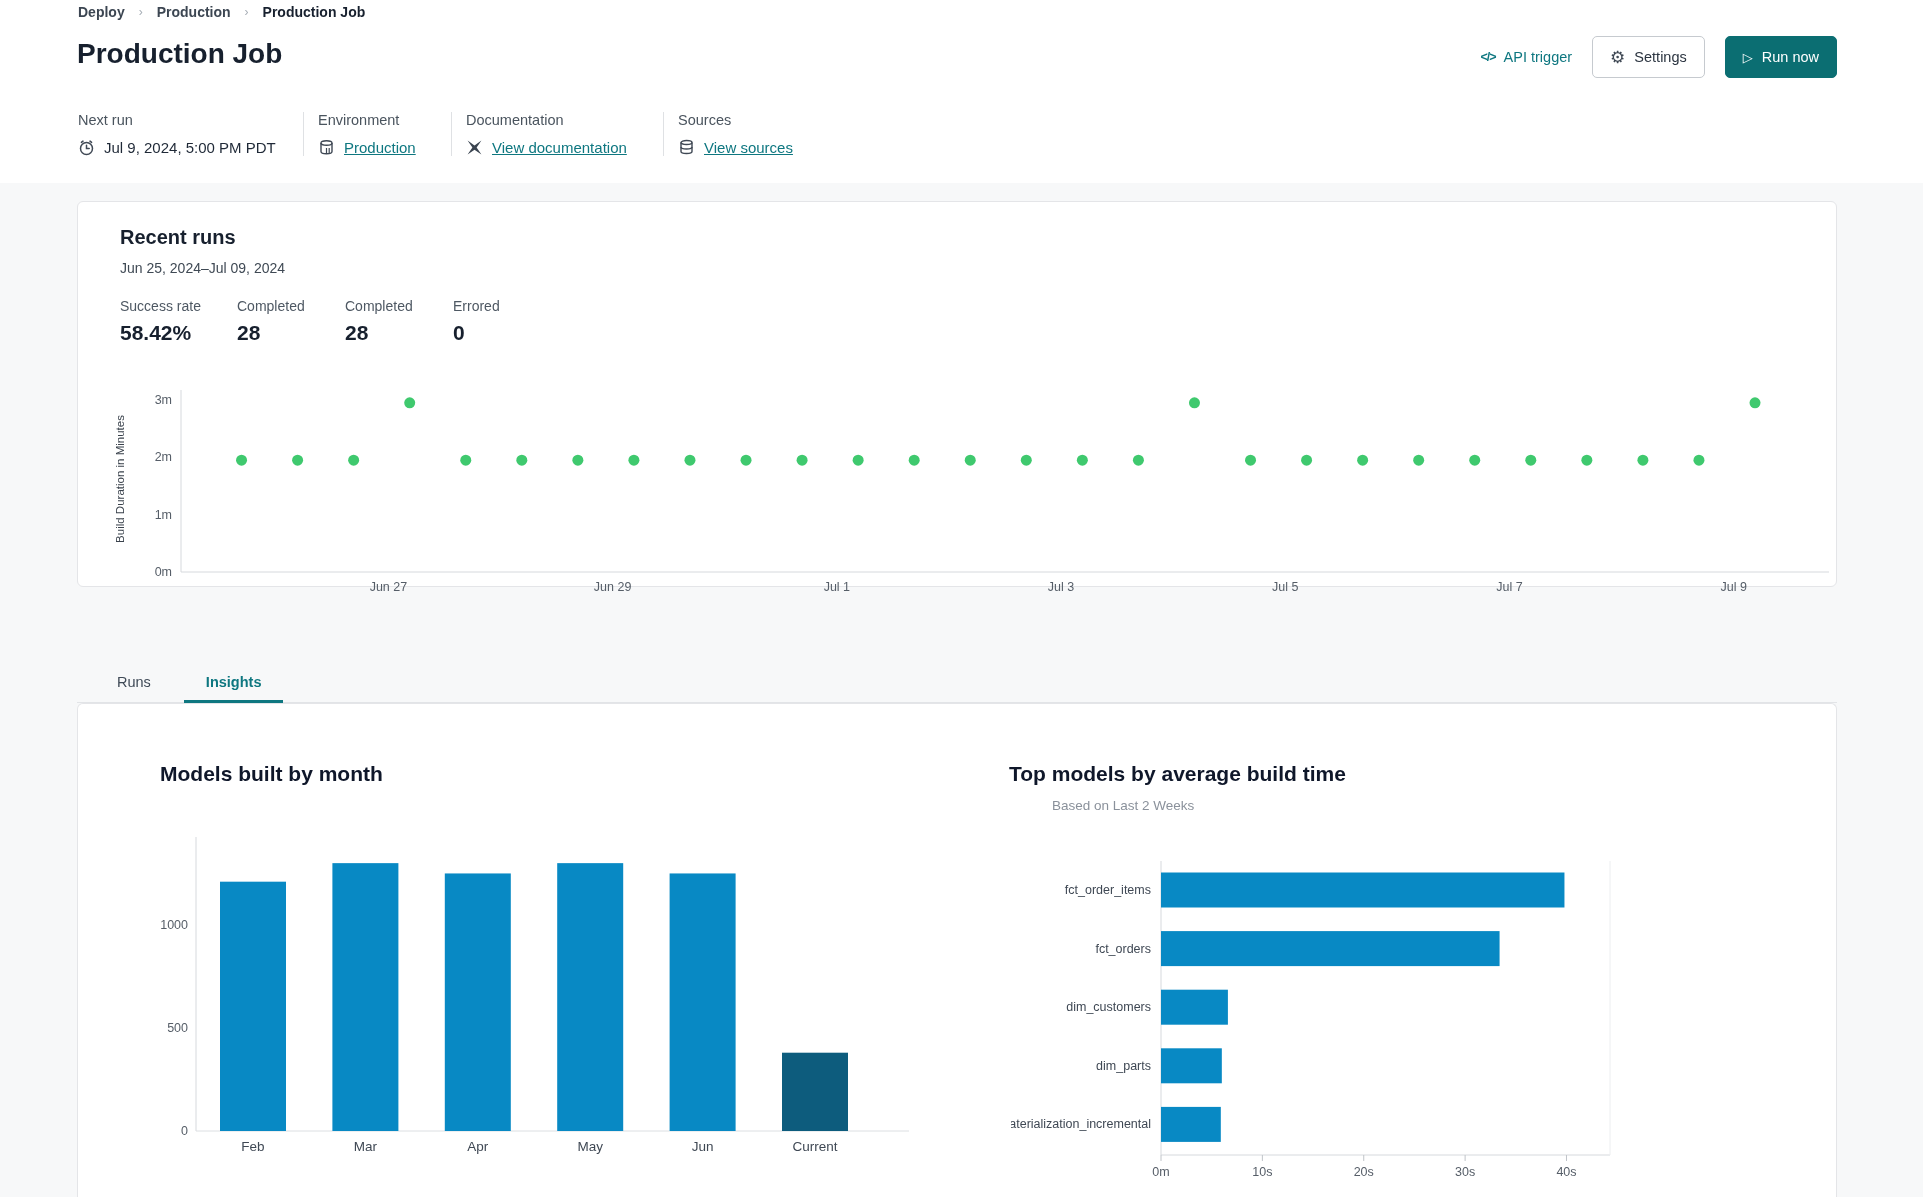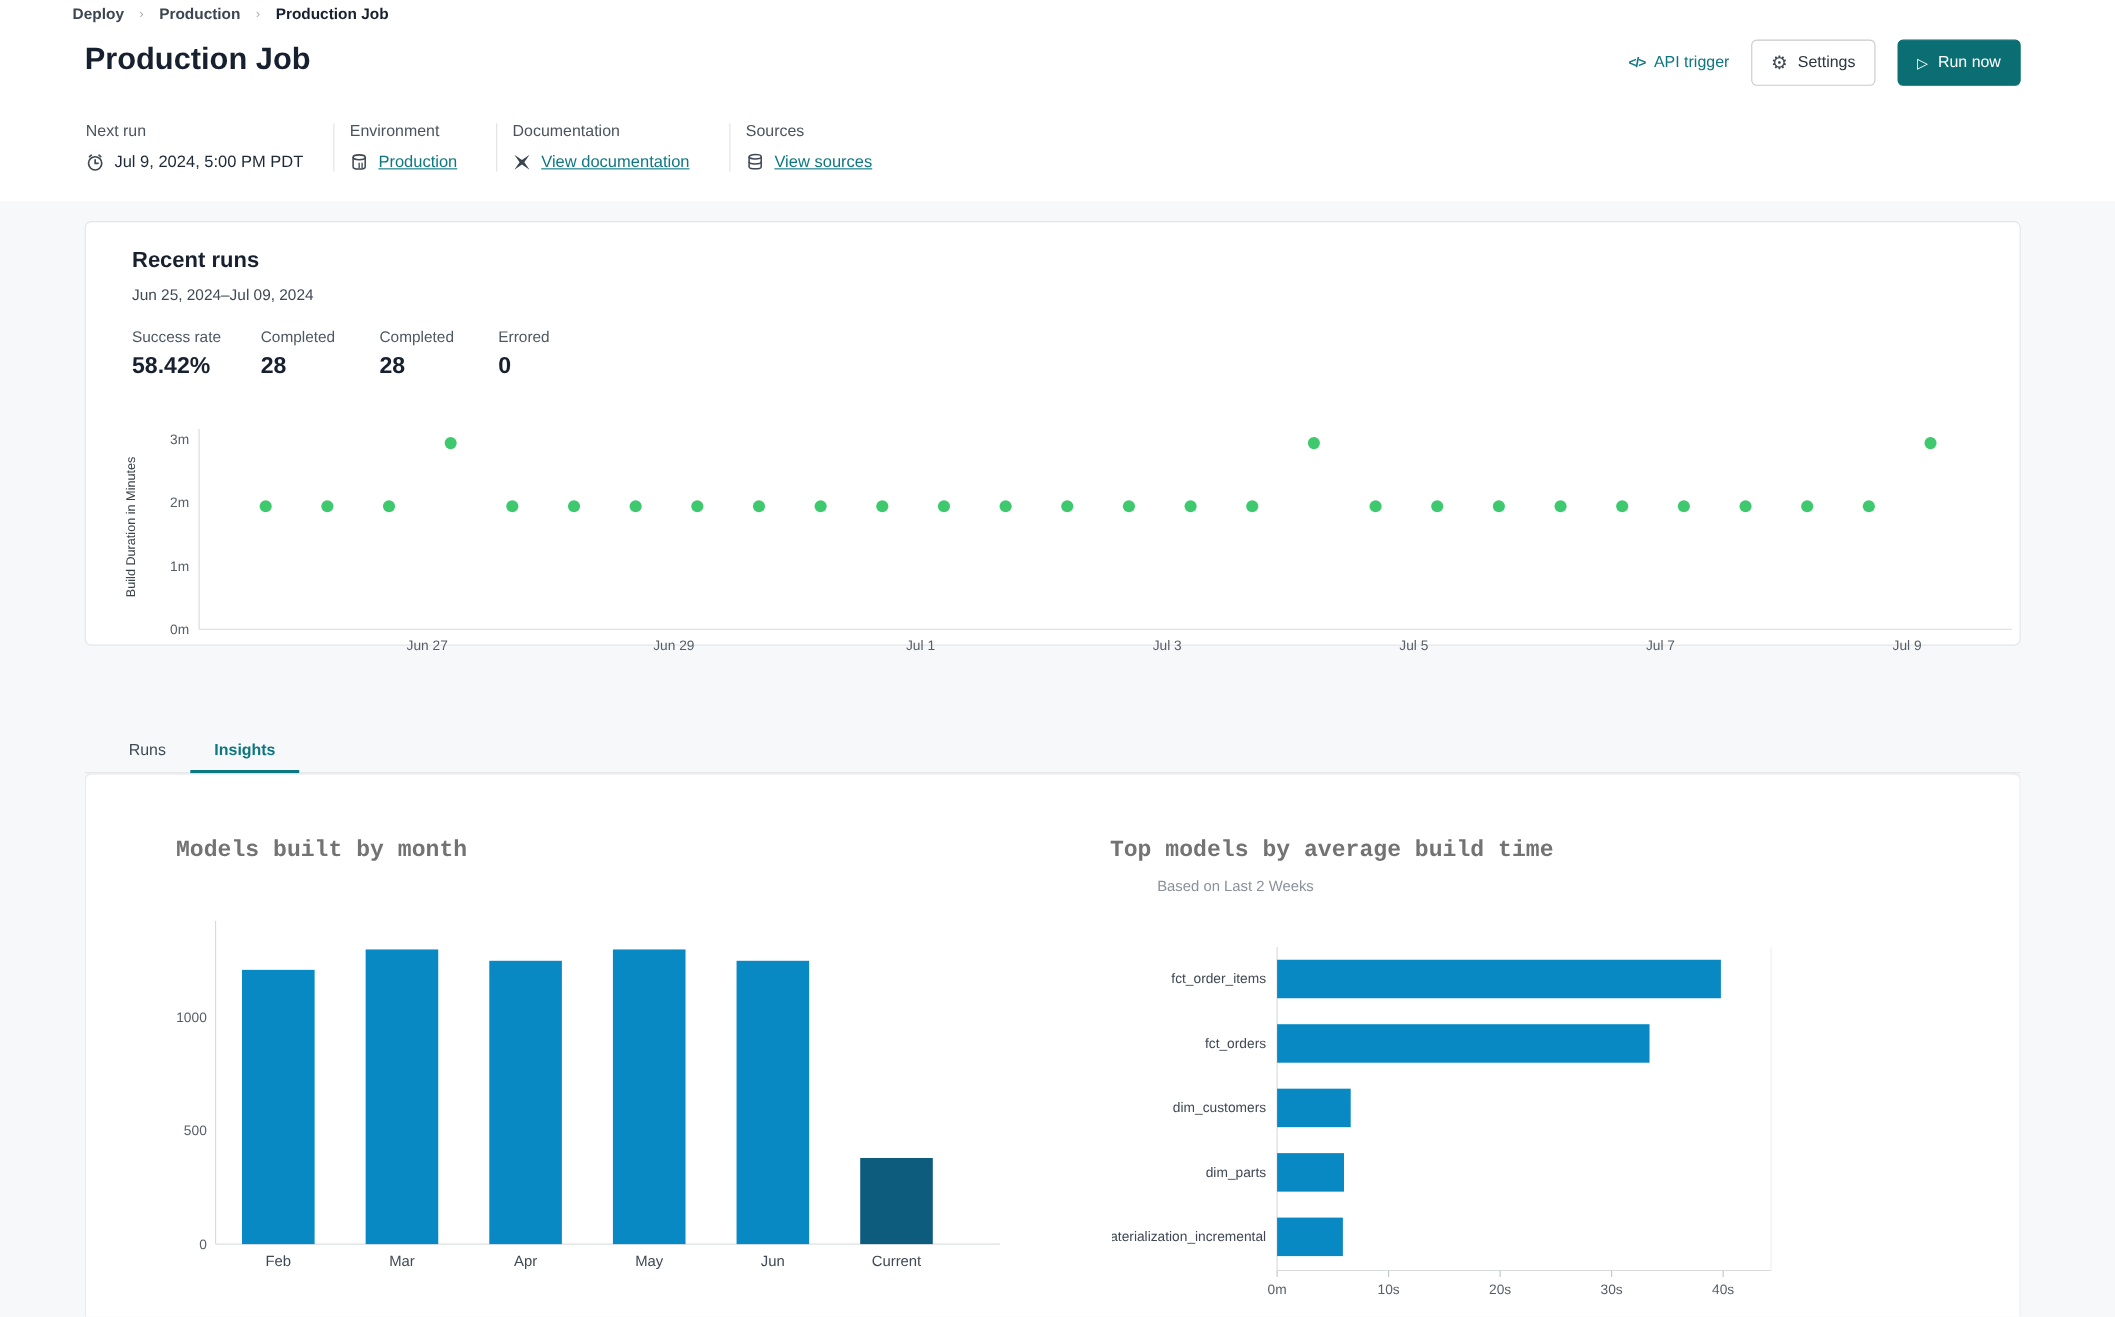--- a/index.html
+++ b/index.html
@@ -6,21 +6,21 @@
   html,body { margin:0; padding:0; }
   body {
     width:1923px; height:1197px; overflow:hidden;
     font-family:"Liberation Sans", sans-serif;
     background:#f7f8f9; color:#1f2937;
   }
   .page { position:relative; width:1923px; height:1197px; }
   .header-bg { position:absolute; left:0; top:0; width:1923px; height:183px; background:#ffffff; }
 
   
-  .breadcrumb { position:absolute; left:66px; top:4px; display:flex; align-items:center; gap:14px; font-size:14px;justify-content:flex-end; }
+  .breadcrumb { position:absolute; left:78px; top:4px; display:flex; align-items:center; gap:14px; font-size:14px;justify-content:flex-end; }
   .crumb { color:#3c4652; font-weight:700; text-decoration:none; cursor:pointer; }
   .crumb.current { color:#17202e; }
   .crumb-sep { color:#a7aeb6; font-size:12px; }
 
   
   .page-title { position:absolute; left:77px; top:38px; font-size:28px; font-weight:700; color:#17202e; }
   .header-actions { position:absolute; top:36px; right:86px; display:flex; align-items:center; gap:20px; height:42px; }
   .api-trigger { display:flex; align-items:center; gap:8px; color:#0e7780; font-size:14.5px; cursor:pointer; }
   .api-trigger .code-glyph { font-weight:700; font-size:12.5px; letter-spacing:-1px; }
   .btn { display:flex; align-items:center; gap:9px; height:42px; padding:0 17px; border-radius:5px; font-size:14.5px; cursor:pointer; }
@@ -55,26 +55,26 @@
   .stat .st-value { font-size:21px; font-weight:700; color:#17202e; }
 
   .y-axis-label {
     position:absolute; left:-36px; top:269px; width:160px; height:16px;
     text-align:center; font-size:11.5px; color:#3a424c;
     transform:rotate(-90deg);
   }
   .scatter-svg { position:absolute; left:23px; top:171px; }
 
   
-  .tabs { position:absolute; left:77px; top:664px; width:1760px; height:39px; display:flex; padding-left:18px; border-bottom:1px solid #e2e4e7; }
+  .tabs { position:absolute; left:77px; top:664px; width:1760px; height:39px; display:flex; padding-left:18px; border-bottom:1px solid #e2e4e7;gap:11px; }
   .tab { height:39px; line-height:36px; padding:0 22px; font-size:14.5px; color:#3f4a57; cursor:pointer; border-bottom:3px solid transparent; }
   .tab.active { color:#0e7780; font-weight:700; border-bottom-color:#0e7780; }
 
   
-  .chart-title { position:absolute; font-size:21px; font-weight:700; color:#737373;font-family:Liberation Mono, monospace; }
+  .chart-title { position:absolute; font-size:21px; font-weight:700; color:#0f172a; }
   .chart-title.left  { left:82px;  top:58px; }
   .chart-title.right { left:931px; top:58px; }
   .chart-subtitle { position:absolute; left:933px; top:94px; font-size:13.5px; color:#8a919b;margin-left:41px; }
   .bar-svg  { position:absolute; left:83px;  top:127px; }
   .hbar-svg { position:absolute; left:933px; top:147px; }
 
   svg text { font-family:"Liberation Sans", sans-serif; }
   svg text.tick  { font-size:12.5px; fill:#565e68; }
   svg text.cat   { font-size:13.5px; fill:#3f4854; }
   svg text.cat-s { font-size:12.5px; fill:#3f4854; }

